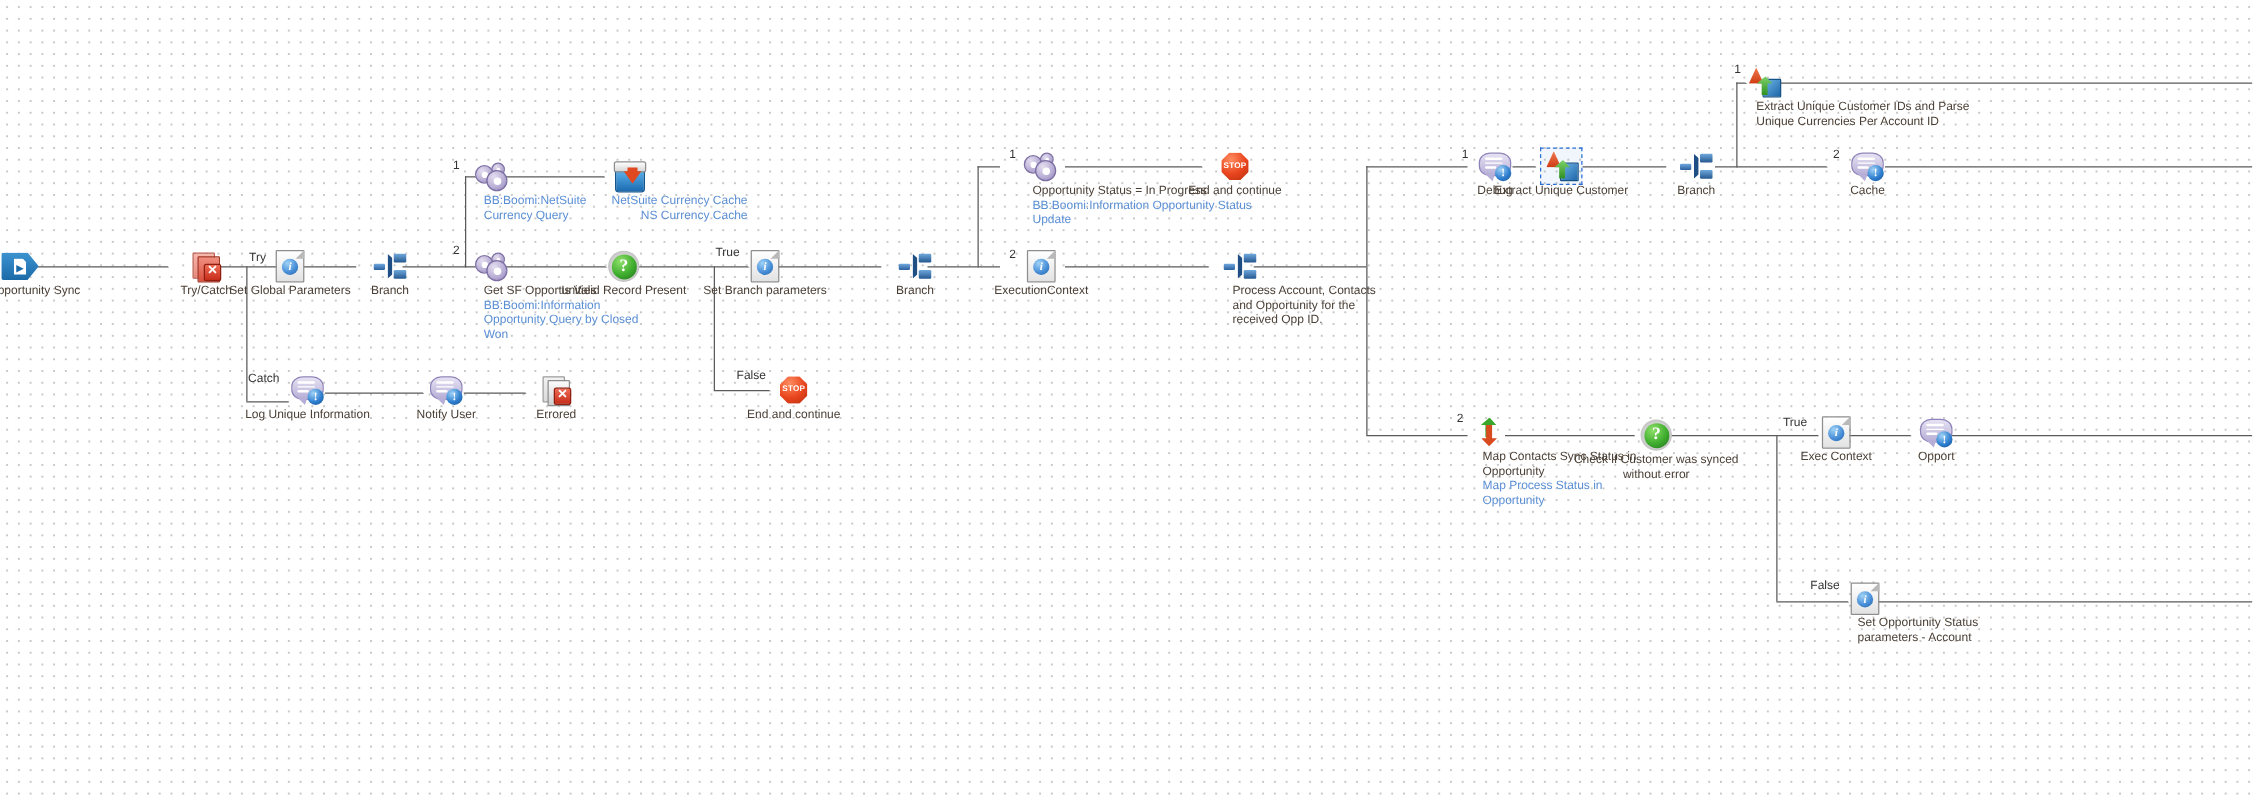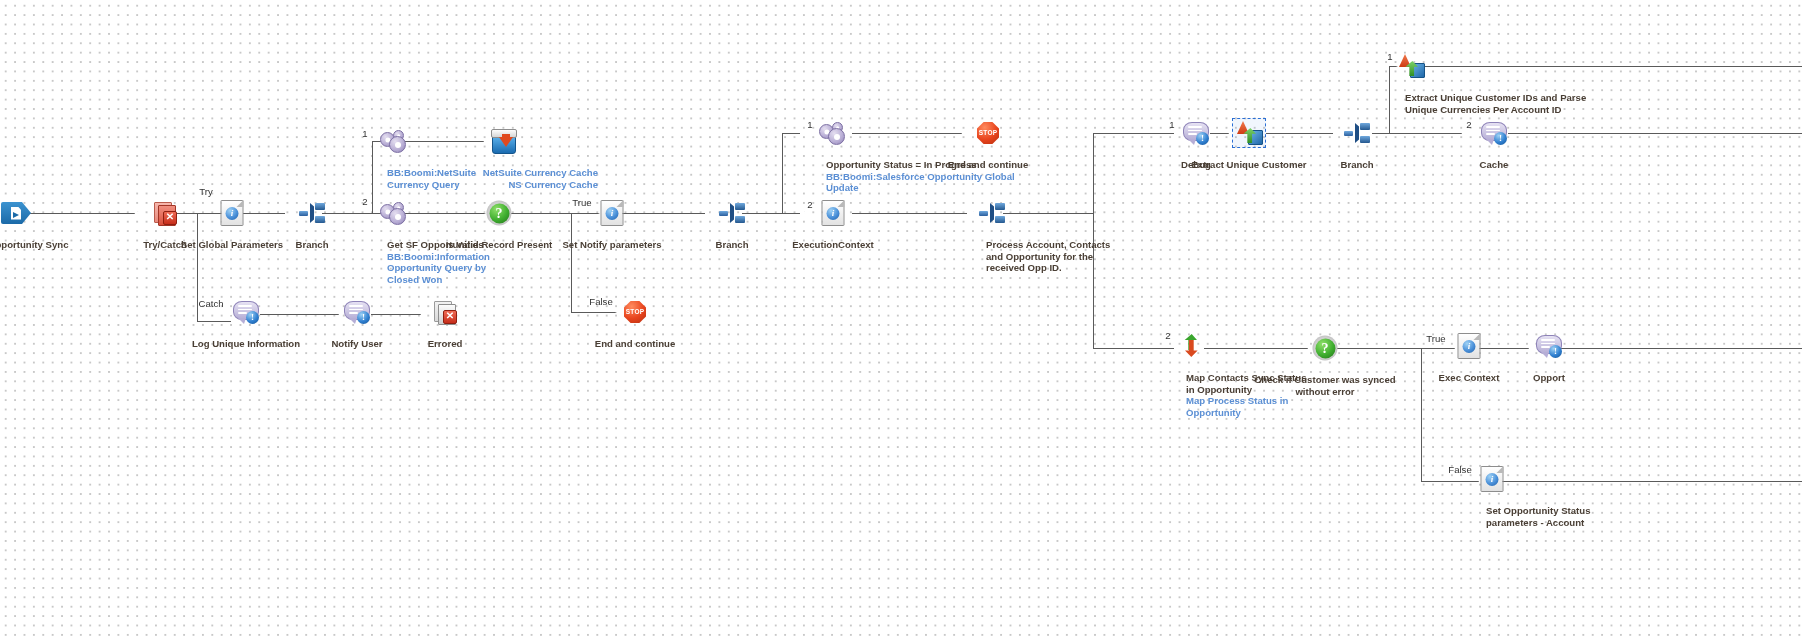--- a/index.html
+++ b/index.html
@@ -37,27 +37,26 @@
   }
   .shape {
     position: absolute;
     left: 0;
     top: 0;
     transform: translate(-50%, -50%);
   }
   .labels {
     position: absolute;
     left: 0;
-    top: 26px;
+    top: 14px;
     transform: translateX(-50%);
     text-align: center;
     width: 220px;
     line-height: 11.6px;
     pointer-events: none;
-    font-weight: bold;
   }
   .labels.lw160 { width: 160px; }
   .labels.lw130 { width: 130px; }
   .labels.lw110 { width: 110px; }
   .labels.lw100 { width: 100px; }
   .labels.lw190 { width: 190px; text-align: right; }
   .title {
     display: block;
     font-size: 9.6px;
     color: #4a3f35;
@@ -411,21 +410,21 @@
   <div class="line v" style="left:1421px; top:348px; height:133px;"></div>
 
   <div class="line h" style="left:1421px; top:348px; width:34px;"></div>
 
   <div class="line h" style="left:1479px; top:348px; width:50px;"></div>
   <div class="line h" style="left:1560px; top:348px; width:242px;"></div>
 
   <div class="line h" style="left:1421px; top:481px; width:58px;"></div>
   <div class="line h" style="left:1502px; top:481px; width:300px;"></div>
 
-  <div class="elabel" style="left:206px; top:191px;">Try</div>
+  <div class="elabel" style="left:206px; top:206px;">Try</div>
   <div class="elabel" style="left:211px; top:303px;">Catch</div>
   <div class="elabel" style="left:365px; top:133px;">1</div>
   <div class="elabel" style="left:365px; top:201px;">2</div>
   <div class="elabel" style="left:582px; top:202px;">True</div>
   <div class="elabel" style="left:601px; top:301px;">False</div>
   <div class="elabel" style="left:810px; top:124px;">1</div>
   <div class="elabel" style="left:810px; top:204px;">2</div>
   <div class="elabel" style="left:1172px; top:124px;">1</div>
   <div class="elabel" style="left:1168px; top:335px;">2</div>
   <div class="elabel" style="left:1390px; top:56px;">1</div>
@@ -541,21 +540,21 @@
   </div>
 
   <div class="arrow" style="left:603px; top:213px;">
       <i></i>
     </div>
   <div class="node" style="left:612px; top:213px;">
     <div class="shape ico-doc-i">
         <div class="i">i</div>
       </div>
     <div class="labels lw130">
-      <span class="title">Set Notify parameters</span>
+      <span class="title">Set Branch parameters</span>
     </div>
   </div>
 
   <div class="arrow" style="left:715px; top:213px;">
       <i></i>
     </div>
   <div class="node" style="left:732px; top:213px;">
     <div class="shape ico-branch">
       <div class="stub"></div>
         <div class="bar"></div>
@@ -571,21 +570,21 @@
       <i></i>
     </div>
   <div class="node" style="left:832px; top:133px;">
     <div class="shape ico-gears">
       <div class="gear g3"></div>
         <div class="gear g1"></div>
         <div class="gear g2"></div>
     </div>
     <div class="labels lw190 la-left">
       <span class="title">Opportunity Status = In Progress</span>
-      <span class="sub">BB:Boomi:Salesforce Opportunity Global Update</span>
+      <span class="sub">BB:Boomi:Information Opportunity Status Update</span>
     </div>
   </div>
 
   <div class="arrow" style="left:966px; top:133px;">
       <i></i>
     </div>
   <div class="node" style="left:988px; top:133px;">
     <div class="shape ico-stop">STOP</div>
     <div class="labels lw110">
       <span class="title">End and continue</span>

